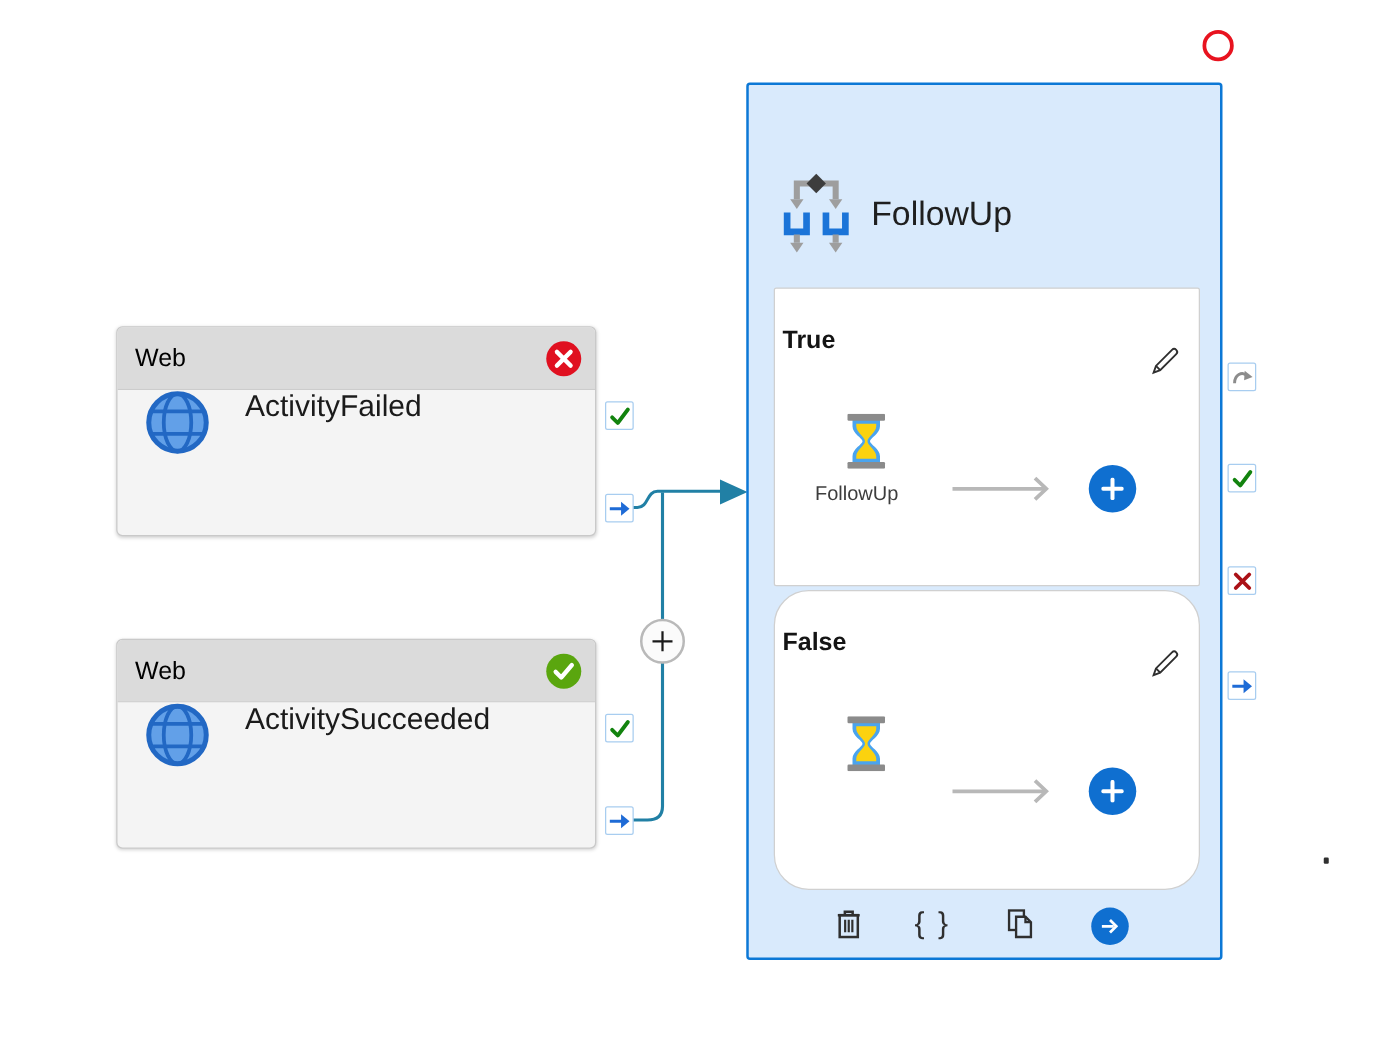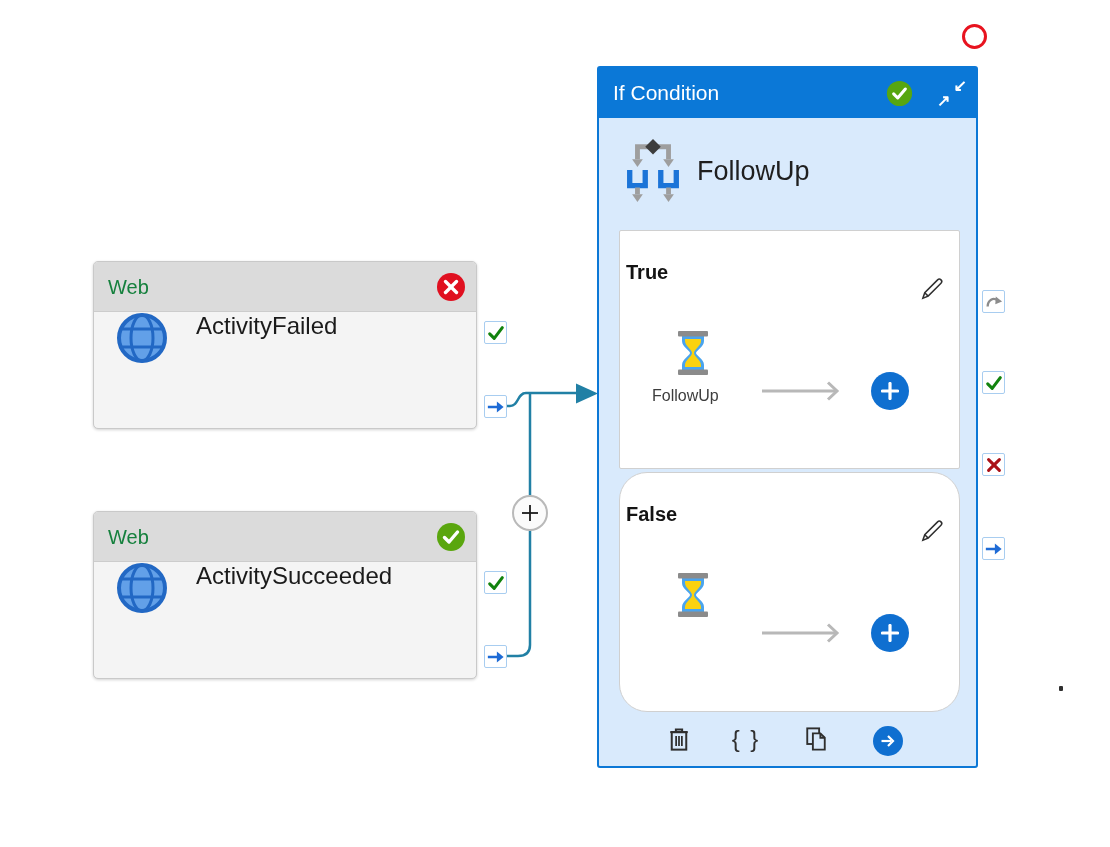--- a/index.html
+++ b/index.html
@@ -9,21 +9,21 @@
   .connectors { position:absolute; left:0; top:0; z-index:1; }
 
   
   .node { position:absolute; z-index:2; }
 
   
   .web-node { width:384px; height:168px; background:#f4f4f4; border:1px solid #c9c9c9;
               border-radius:5px; box-shadow:0 1px 3px rgba(0,0,0,.18); }
   .web-header { position:relative; height:50px; background:#dbdbdb; border-bottom:1px solid #cccccc;
                 border-radius:4px 4px 0 0; }
-  .web-type { position:absolute; left:14px; top:0; line-height:50px; font-size:20px; color:#15803d; }
+  .web-type { position:absolute; left:14px; top:0; line-height:50px; font-size:20px; color:#000000; }
   .status-badge { position:absolute; right:10px; top:10px; width:30px; height:30px; }
   .web-body { position:absolute; left:0; top:50px; width:100%; height:117px; display:flex; align-items:flex-start; padding-left:22px; }
   .web-name { margin-left:28px; font-size:24px; color:#1b1b1b; }
 
   
   .port { position:absolute; z-index:2; width:23px; height:23px; background:#ffffff;
           border:1px solid #a8cdf0; border-radius:2px; display:flex; align-items:center; justify-content:center; }
 
   
   .if-node { left:597px; top:66px; width:381px; height:702px; background:#d9eafc;
@@ -145,33 +145,20 @@
     </svg>
   </div>
   <div class="port" style="left:484px; top:645px;">
     <svg width="19" height="18" viewBox="0 0 20 20">
       <line x1="1.5" y1="10" x2="13" y2="10" stroke="#1e6bd6" stroke-width="2.8"></line>
       <polygon points="11.5,3.8 19,10 11.5,16.2" fill="#1e6bd6"></polygon>
     </svg>
   </div>
 
   <div class="node if-node">
-    <div class="if-header">
-      <span class="if-title">If Condition</span>
-      <span class="if-status">
-        <svg width="27" height="27" viewBox="0 0 30 30">
-          <circle cx="15" cy="15" r="14" fill="#57a610"></circle>
-          <polyline points="8.5,15.5 13,20 21.5,10" fill="none" stroke="#fff" stroke-width="3.4" stroke-linecap="round" stroke-linejoin="round"></polyline>
-        </svg>
-      </span>
-      <span class="collapse-btn">
-        <span class="r1">↙</span>
-        <span class="r2">↗</span>
-      </span>
-    </div>
 
     <svg class="if-icon" viewBox="0 0 66 68">
       <path d="M33,9 H17 V22" fill="none" stroke="#9e9e9e" stroke-width="5"></path>
       <path d="M33,9 H49 V22" fill="none" stroke="#9e9e9e" stroke-width="5"></path>
       <polygon points="11.5,22 22.5,22 17,30" fill="#9e9e9e"></polygon>
       <polygon points="43.5,22 54.5,22 49,30" fill="#9e9e9e"></polygon>
       <polygon points="33,1 41,9 33,17 25,9" fill="#3d3d3d"></polygon>
       <path d="M9,33 V49 H25 V33" fill="none" stroke="#1b74d8" stroke-width="5.5"></path>
       <path d="M41,33 V49 H57 V33" fill="none" stroke="#1b74d8" stroke-width="5.5"></path>
       <line x1="17" y1="51" x2="17" y2="58" stroke="#9e9e9e" stroke-width="5"></line>

